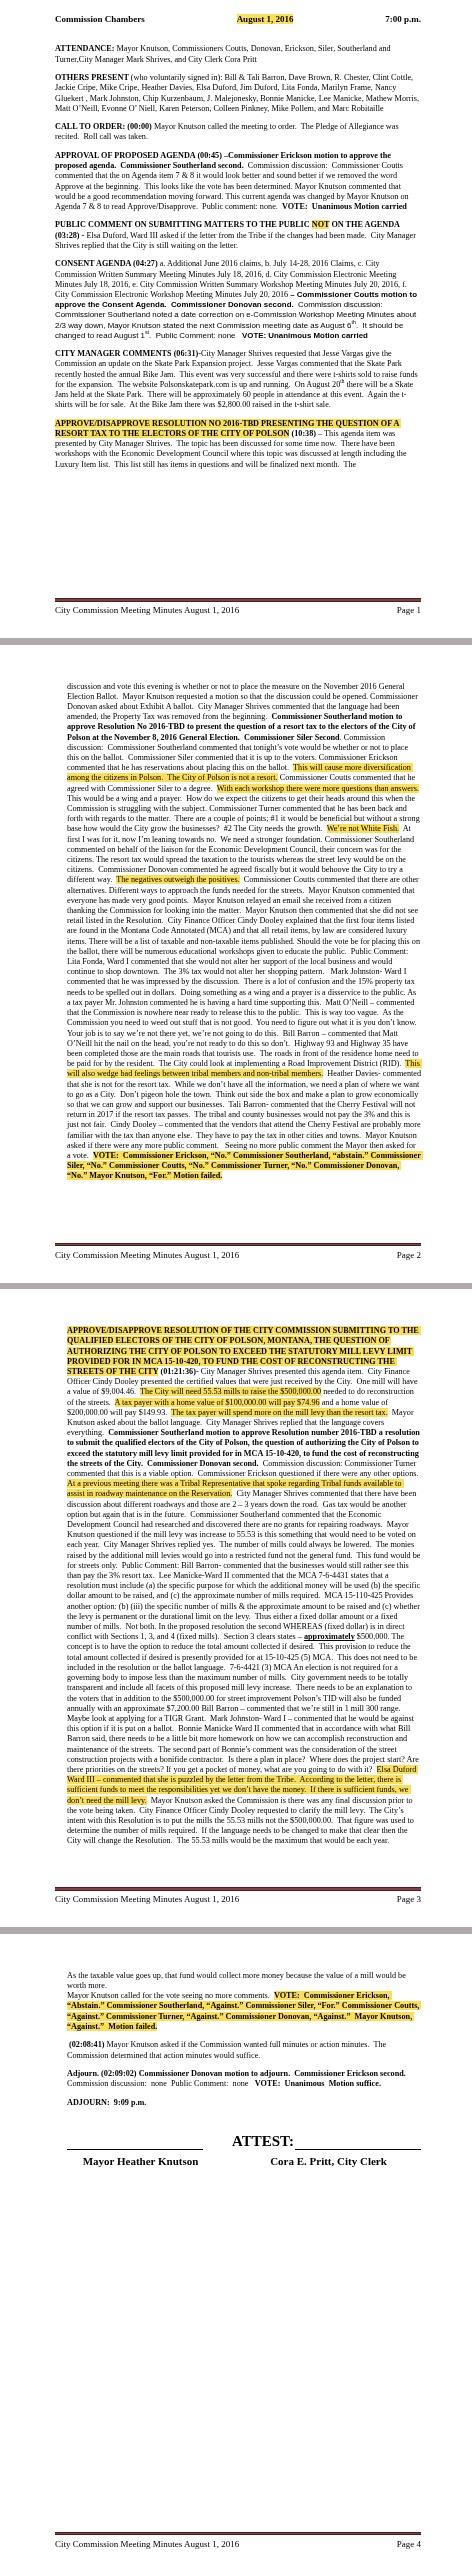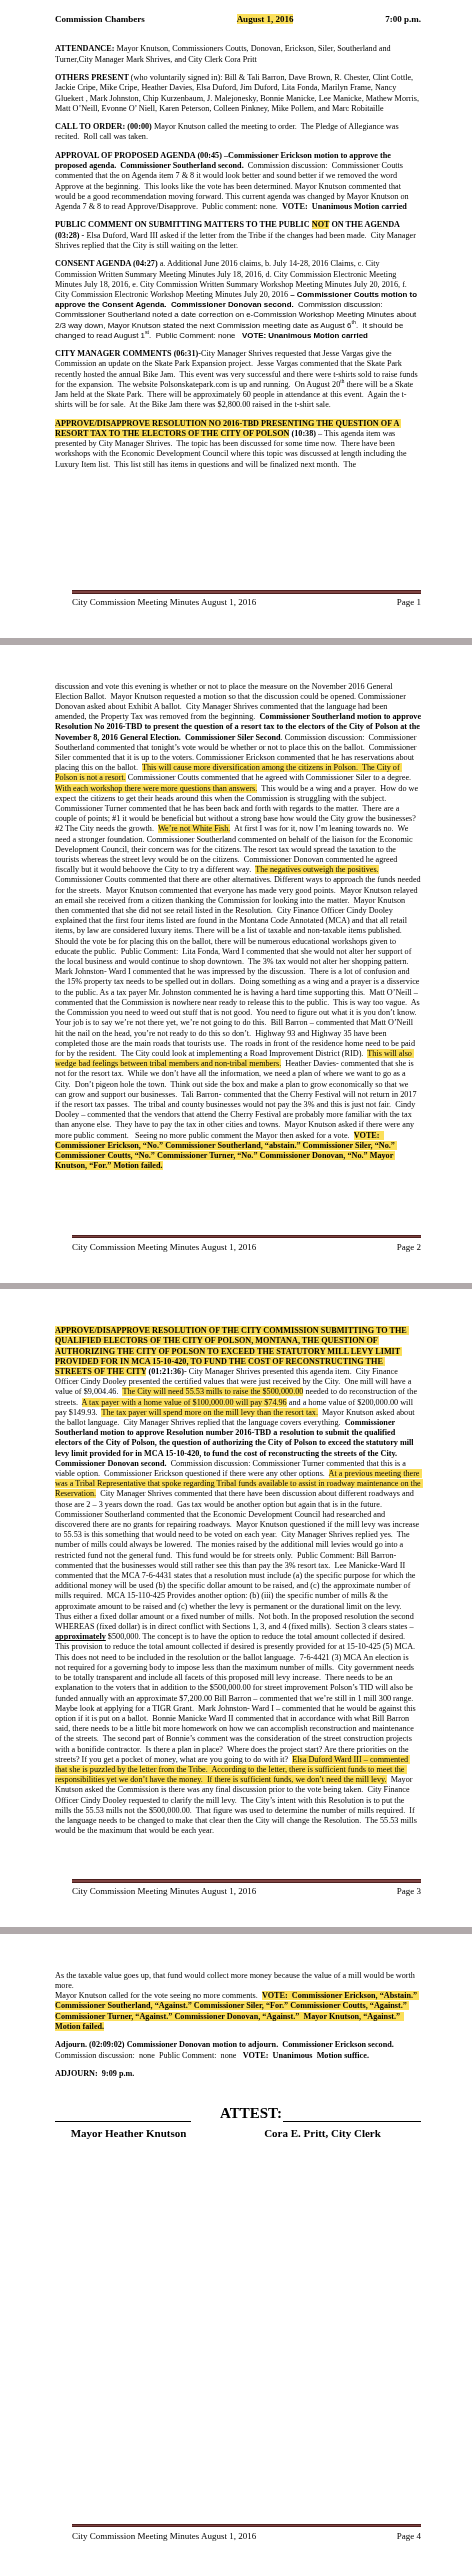--- a/index.html
+++ b/index.html
@@ -18,33 +18,33 @@
   }
   .content { padding:0 52px 0 55px; }
   .title { margin:29px 0 0 0; text-align:center; font-weight:bold; font-size:17px; line-height:20.5px; letter-spacing:0.3px; }
   .title .tline { display:block; }
   .meta-row {
     display:flex; justify-content:space-between; align-items:baseline;
     margin-top:14.4px; font-size:9px;font-weight:bold;
   }
   .body-block { margin:0; }
   .page1 .body-block { margin-top:20px; }
-  .cont .content { padding-top:37px; }
+  .cont .content { padding-top:37px;margin-left:12px; }
   .para { margin:8.3px 0 0 0; font-size:8.2px; line-height:10.2px; }
   .para:first-child { margin-top:0; }
   .page1 .para:first-child { margin-top:11px; }
   .para.tight { margin-top:0;font-family:Liberation Serif, serif; }
   .run { white-space:pre-wrap; }
   .b { font-weight:bold; }
   .hl { background:var(--hl, #FBDF5B); }
   .sans { font-family:"Liberation Sans", sans-serif; font-size:7.9px; }
   .u { text-decoration:underline; }
   sup.run { font-size:5.3px; line-height:0; }
   .page-footer {
-    position:absolute; left:55px; right:52px; bottom:31px;margin-left:17px;
+    position:absolute; left:55px; right:52px; bottom:23px;
   }
   .footer-rule {
     height:1.7px;
     background:var(--rule-mid, #7E4341);
     border-top:1.1px solid var(--rule-dark, #4C1F1E);
     border-bottom:1.1px solid var(--rule-dark, #4C1F1E);
   }
   .footer-row {
     display:flex; justify-content:space-between;
     margin-top:3.3px; font-size:9px;
@@ -131,20 +131,21 @@
     </div>
   </section>
 
   <div class="page-divider"></div>
 
   <section class="page cont">
     <div class="content">
       <div class="body-block">
           <p class="para"><span class="run">As the taxable value goes up, that fund would collect more money because the value of a mill would be worth more.</span></p>
           <p class="para tight"><span class="run">Mayor Knutson called for the vote seeing no more comments.  </span><span class="run b hl">VOTE:  Commissioner Erickson, “Abstain.” Commissioner Southerland, “Against.” Commissioner Siler, “For.” Commissioner Coutts, “Against.” Commissioner Turner, “Against.” Commissioner Donovan, “Against.”  Mayor Knutson, “Against.”  Motion failed.</span></p>
+          <p class="para"><span class="run b"> (02:08:41) </span><span class="run">Mayor Knutson asked if the Commission wanted full minutes or action minutes.  The Commission determined that action minutes would suffice.</span></p>
           <p class="para"><span class="run b">Adjourn. (02:09:02) Commissioner Donovan motion to adjourn.  Commissioner Erickson second.</span><span class="run"> Commission discussion:  none  Public Comment:  none   </span><span class="run b">VOTE:  Unanimous  Motion suffice.</span></p>
           <p class="para"><span class="run b">ADJOURN:  9:09 p.m.</span></p>
         </div>
       <div class="sig-row">
         <span class="sig-line"></span>
         <span class="attest">ATTEST:</span>
         <span class="sig-line sig-line-right"></span>
       </div>
       <div class="names-row">
         <span class="name-left">Mayor Heather Knutson</span>

